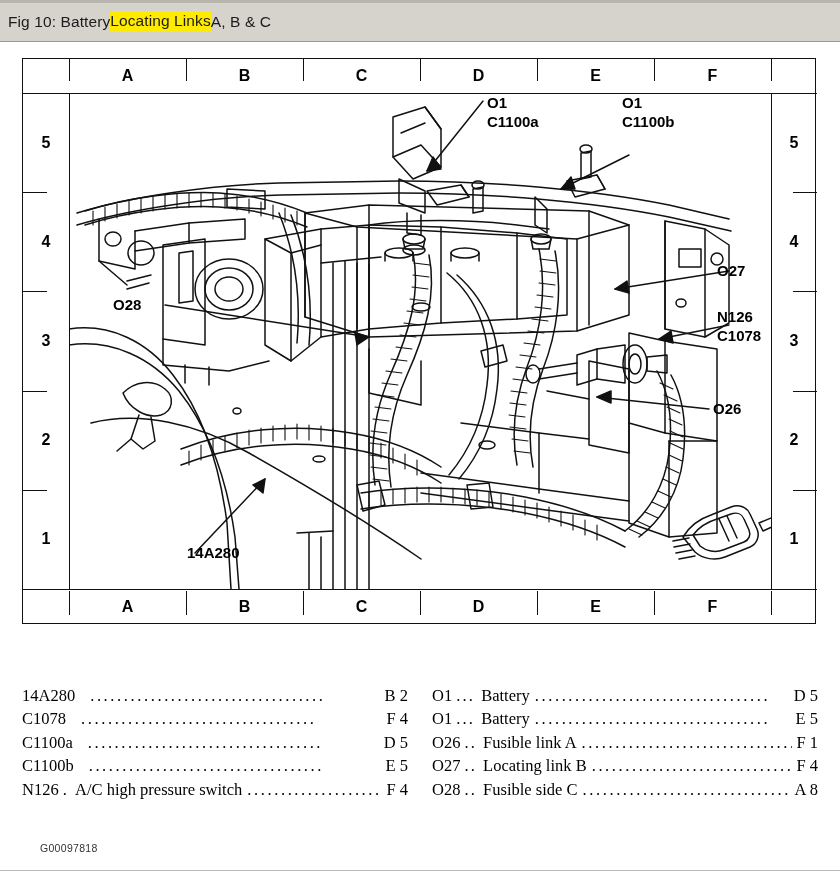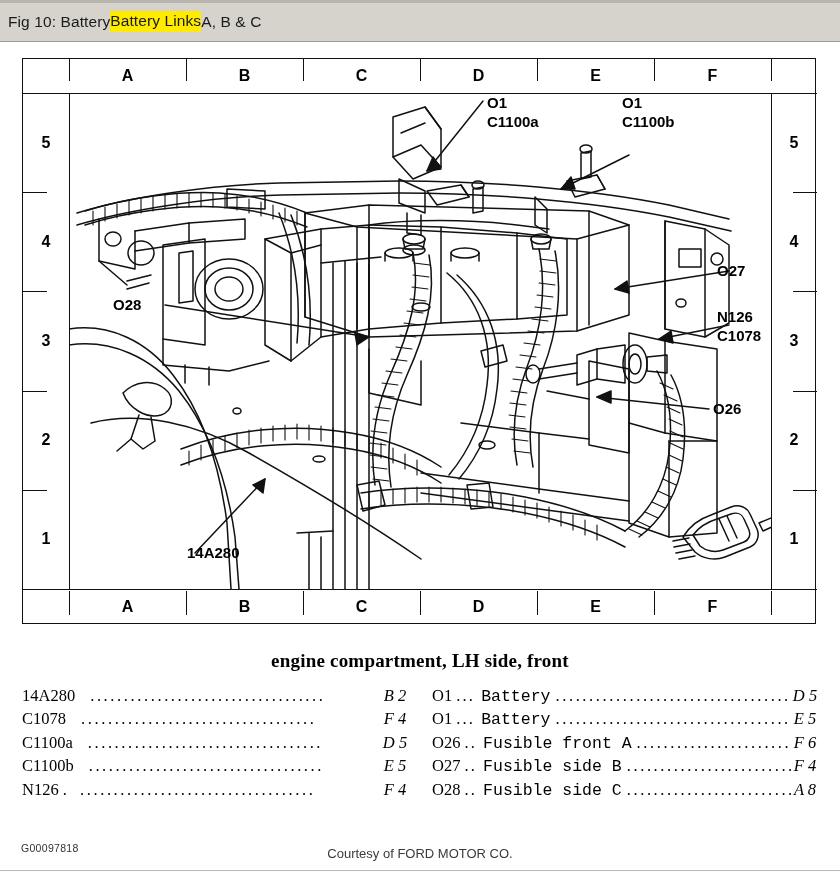--- a/index.html
+++ b/index.html
@@ -208,39 +208,37 @@
   .lr-code {
     flex: 0 0 auto;
   }
   .lr-dot1 {
     flex: 0 0 auto;
     padding: 0 6px 0 4px;
     letter-spacing: 2.2px;
   }
   .lr-desc {
     flex: 0 0 auto;
-    font-family: Liberation Mono, monospace;
   }
   .lr-leader {
     flex: 1 1 auto;
     overflow: hidden;
     padding: 0 5px;
     letter-spacing: 2.6px;
     color: #000;
   }
   .lr-ref {
     flex: 0 0 auto;
-    text-align: center;
+    text-align: right;
     min-width: 26px;
-    font-style: italic;
   }
 
   #gnum {
     position: absolute;
-    left: 21px; top: 800px;
+    left: 40px; top: 800px;
     font-family: "Liberation Sans", sans-serif;
     font-size: 10.5px;
     color: #333;
     letter-spacing: .3px;
   }
 
   #footer-rule {
     position: absolute;
     left: 0; top: 828px;
     width: 840px;
@@ -257,21 +255,21 @@
     color: #3a3a3a;
   }
 </style>
 </head>
 <body>
 
 <div id="titlebar">
   <div class="topline"></div>
   <div class="tb-inner">
     <span>Fig 10: Battery </span>
-      <span class="hl">Battery Links</span>
+      <span class="hl">Locating Links</span>
       <span> A, B &amp; C</span>
   </div>
 </div>
 
 <div id="page">
 
   <div id="frame">
 
     <div class="axis-letters" id="letters-top">
       <div class="tick" style="left:46px"></div>
@@ -584,21 +582,20 @@
       <div class="callout" style="left:44px; top:202px;">
         <div>O28</div>
       </div>
 
       <div class="callout" style="left:118px; top:450px;">
         <div>14A280</div>
       </div>
     </div>
   </div>
 
-  <div id="caption">engine compartment, LH side, front</div>
 
   <div id="legend">
 
     <div class="legend-col" id="legend-col-left">
       <div class="legend-row">
         <span class="lr-code">14A280</span>
         <span class="lr-dot1"></span>
         <span class="lr-desc"></span>
         <span class="lr-leader">...................................</span>
         <span class="lr-ref">B 2</span>
@@ -620,20 +617,21 @@
       <div class="legend-row">
         <span class="lr-code">C1100b</span>
         <span class="lr-dot1"></span>
         <span class="lr-desc"></span>
         <span class="lr-leader">...................................</span>
         <span class="lr-ref">E 5</span>
       </div>
       <div class="legend-row">
         <span class="lr-code">N126</span>
         <span class="lr-dot1">.</span>
+        <span class="lr-desc">A/C high pressure switch</span>
         <span class="lr-leader">...................................</span>
         <span class="lr-ref">F 4</span>
       </div>
     </div>
 
     <div class="legend-col" id="legend-col-right">
       <div class="legend-row">
         <span class="lr-code">O1</span>
         <span class="lr-dot1">...</span>
         <span class="lr-desc">Battery</span>
@@ -643,39 +641,38 @@
       <div class="legend-row">
         <span class="lr-code">O1</span>
         <span class="lr-dot1">...</span>
         <span class="lr-desc">Battery</span>
         <span class="lr-leader">...................................</span>
         <span class="lr-ref">E 5</span>
       </div>
       <div class="legend-row">
         <span class="lr-code">O26</span>
         <span class="lr-dot1">..</span>
-        <span class="lr-desc">Fusible front A</span>
-        <span class="lr-leader">...................................</span>
-        <span class="lr-ref">F 6</span>
+        <span class="lr-desc">Fusible link A</span>
+        <span class="lr-leader">...................................</span>
+        <span class="lr-ref">F 1</span>
       </div>
       <div class="legend-row">
         <span class="lr-code">O27</span>
         <span class="lr-dot1">..</span>
-        <span class="lr-desc">Fusible side B</span>
+        <span class="lr-desc">Locating link B</span>
         <span class="lr-leader">...................................</span>
         <span class="lr-ref">F 4</span>
       </div>
       <div class="legend-row">
         <span class="lr-code">O28</span>
         <span class="lr-dot1">..</span>
         <span class="lr-desc">Fusible side C</span>
         <span class="lr-leader">...................................</span>
         <span class="lr-ref">A 8</span>
       </div>
     </div>
   </div>
 
   <div id="gnum">G00097818</div>
 
-  <div id="footer">Courtesy of FORD MOTOR CO.</div>
   <div id="footer-rule"></div>
 
 </div>
 
 </body></html>

